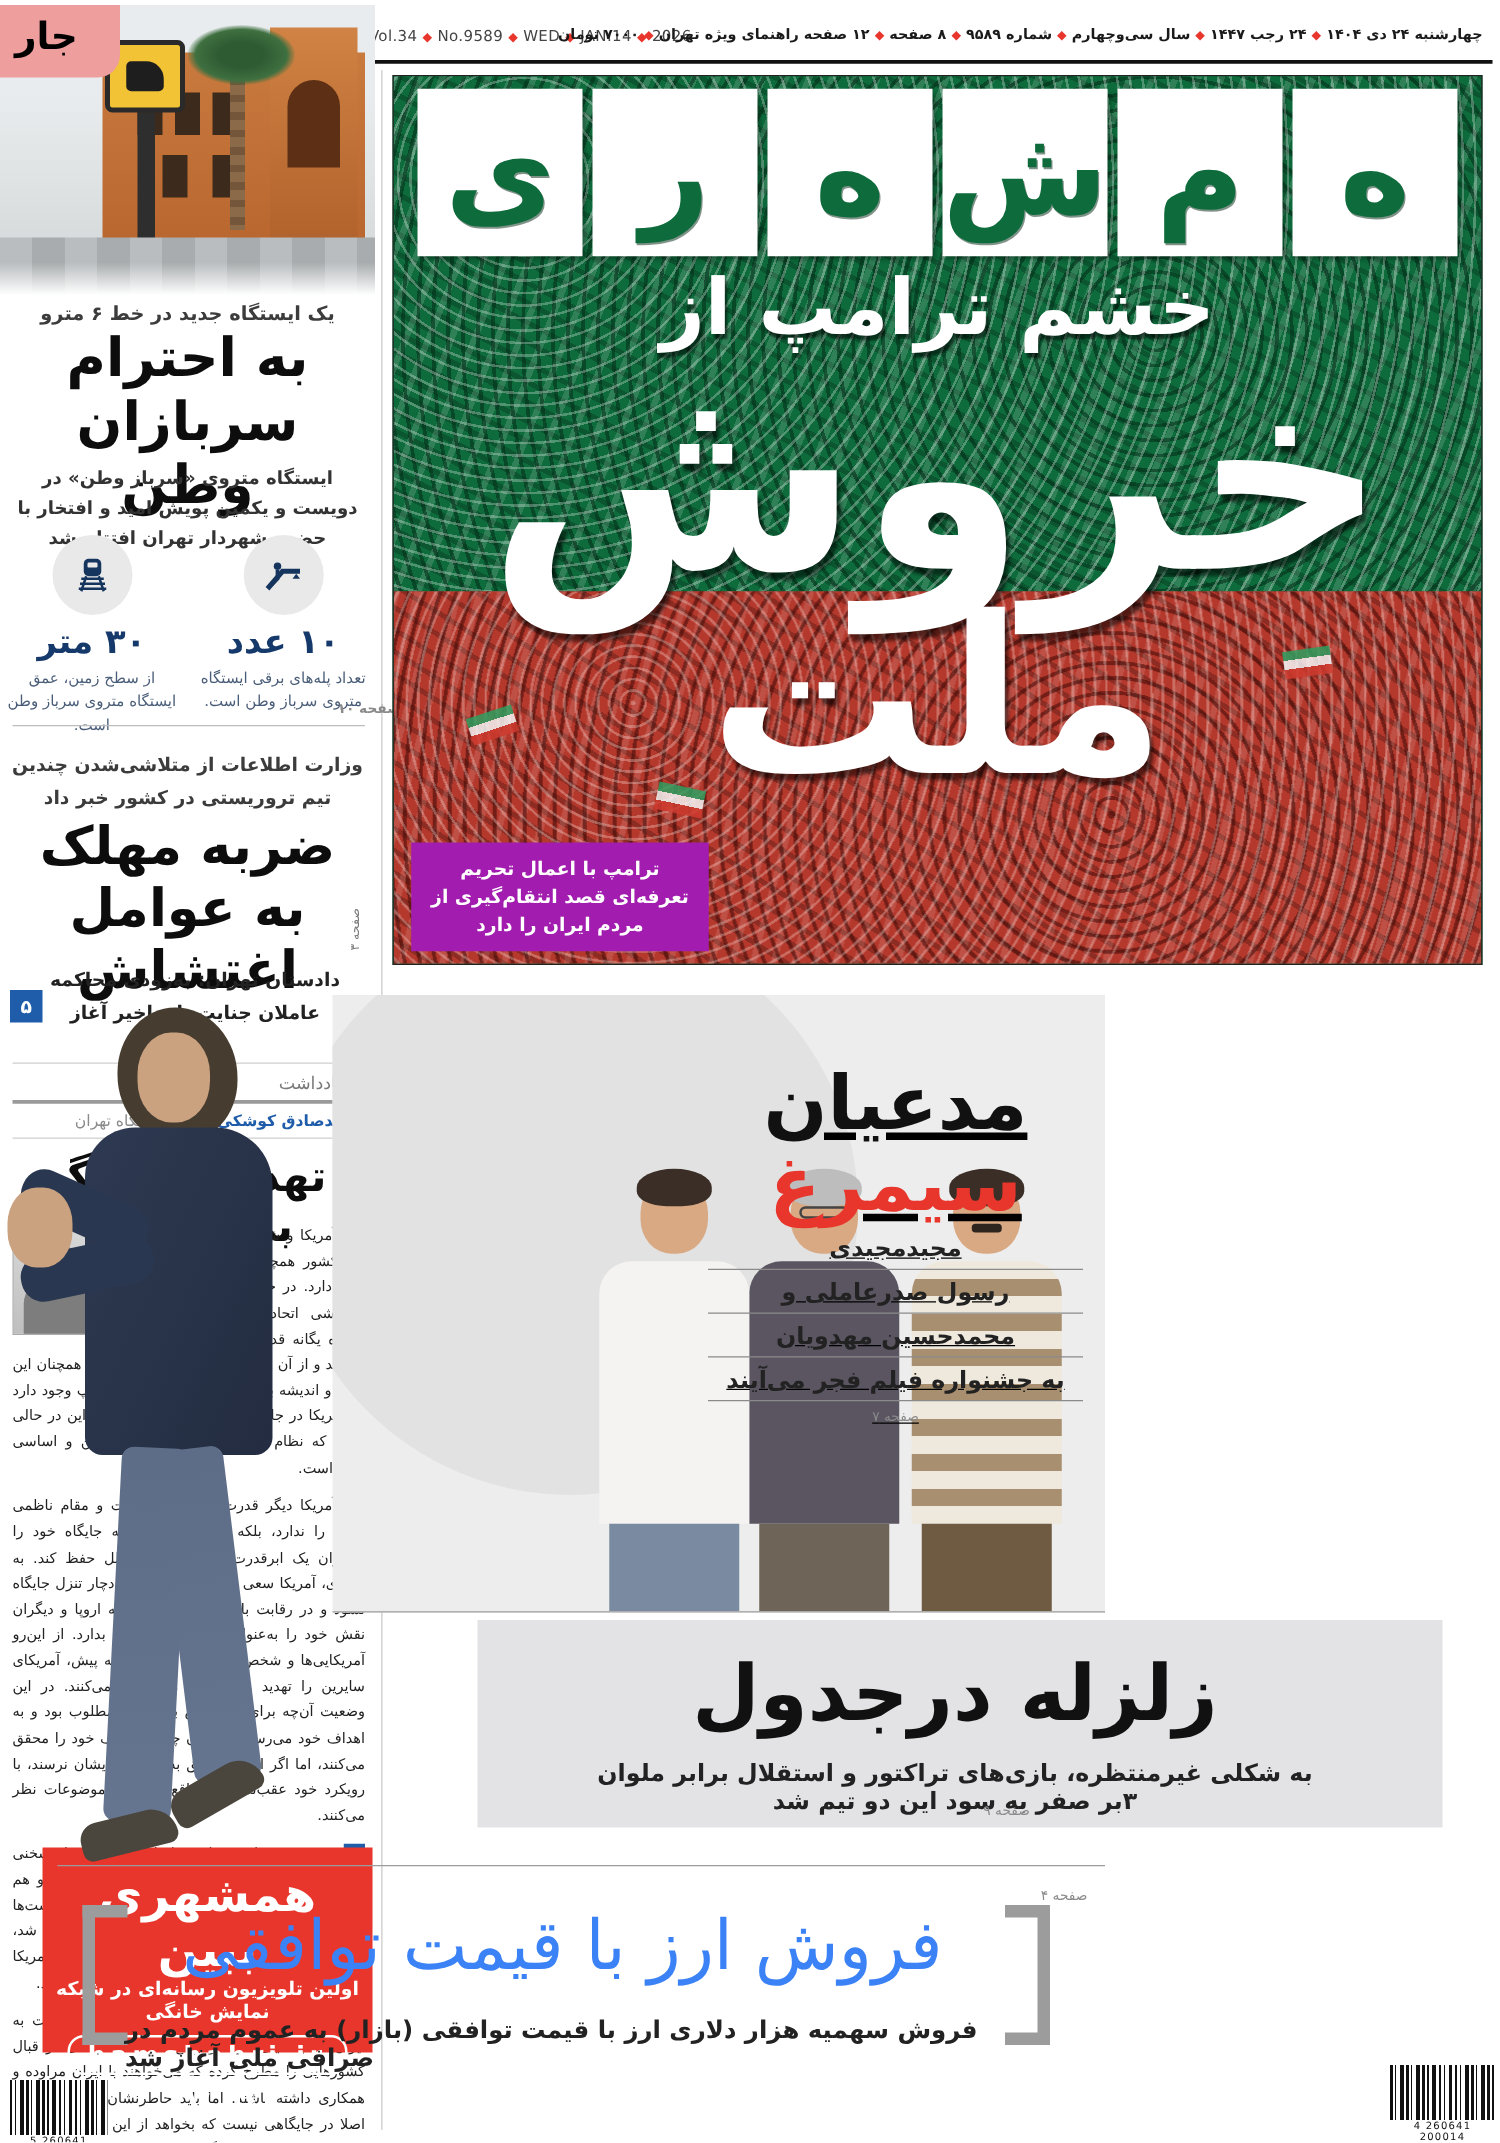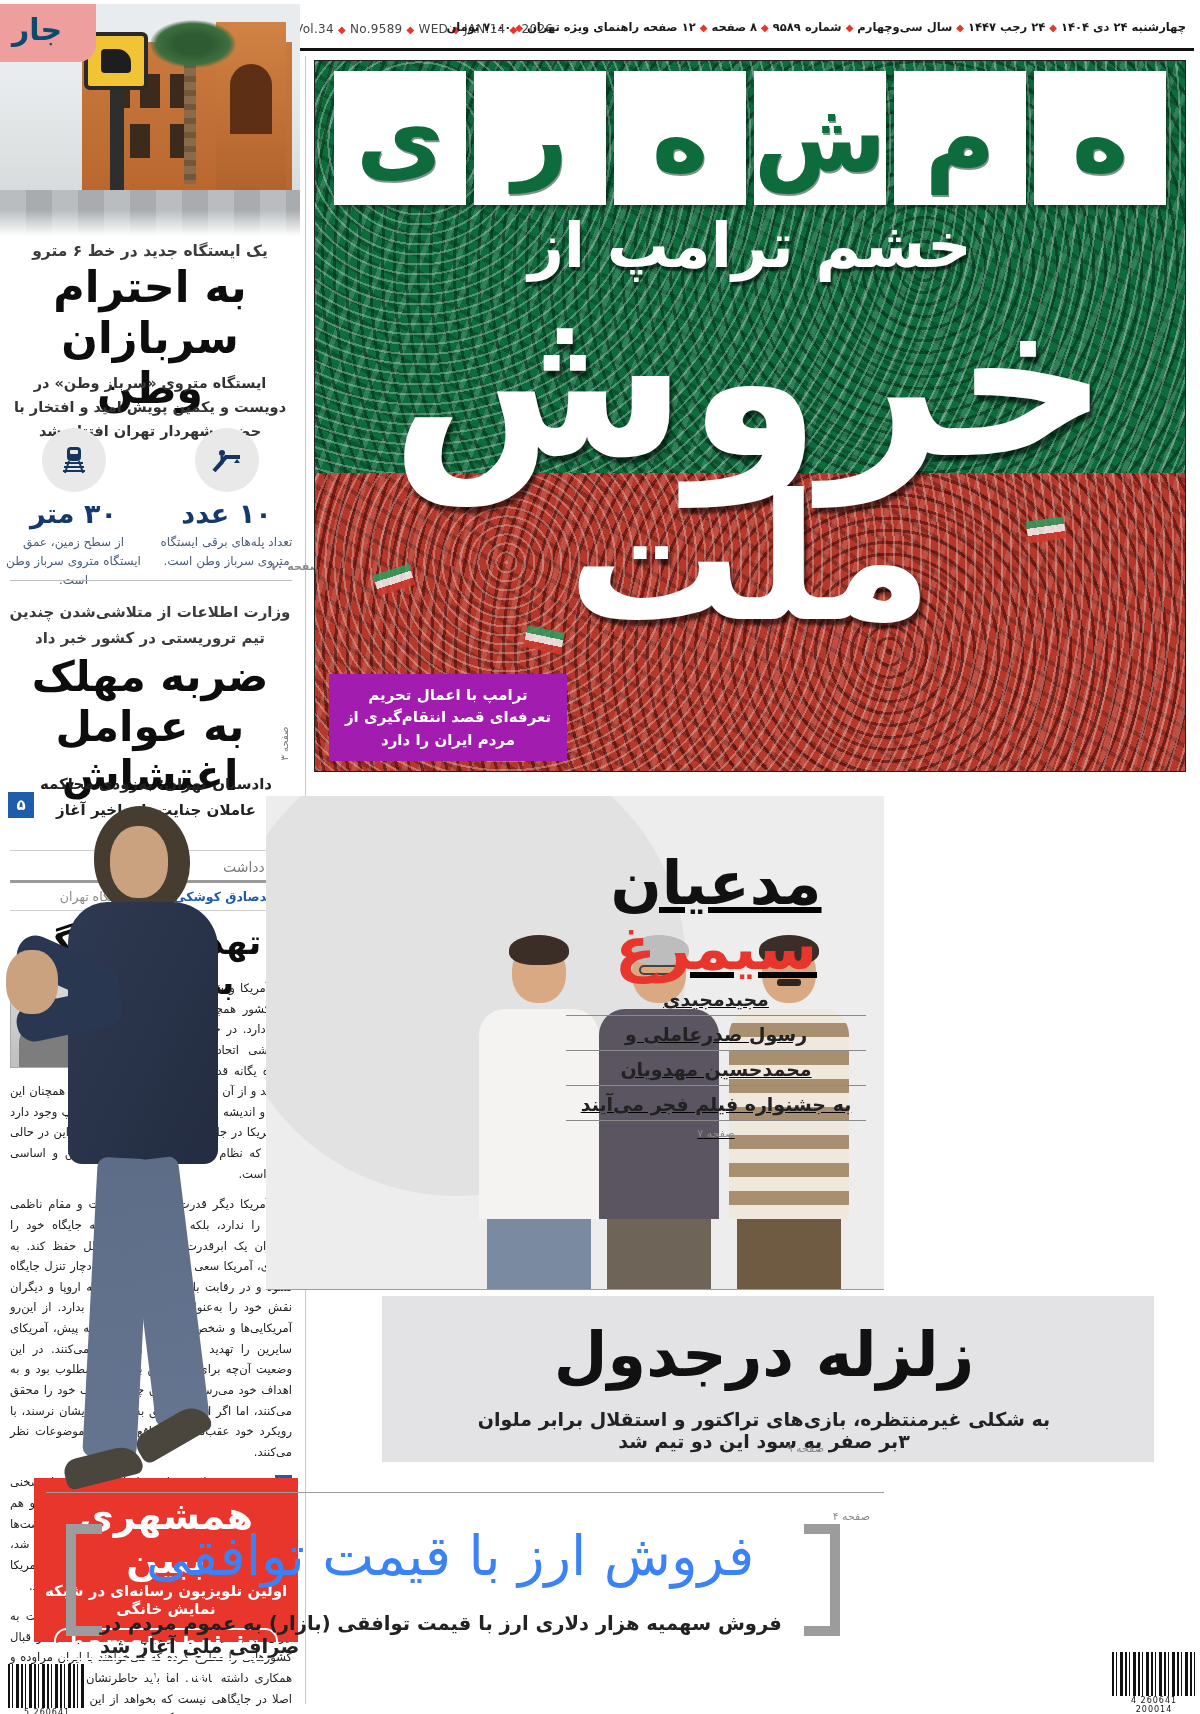--- a/index.html
+++ b/index.html
@@ -22,21 +22,21 @@
   .arch { position:absolute; right:28px; top:60px; width:42px; height:70px; background:#5d3015; border-radius:24px 24px 0 0; }
   .win { position:absolute; width:20px; height:34px; background:#3c2a1c; }
   .sign-head { position:absolute; left:84px; top:28px; width:64px; height:58px; background:#f2c335; border:4px solid #2a2a2a; border-radius:6px; }
   .sign-glyph { position:absolute; left:50%; top:50%; transform:translate(-50%,-50%); width:30px; height:24px; background:#1e1e1e; border-radius:4px 14px 4px 4px; }
   .sign-pole { position:absolute; left:110px; top:86px; width:14px; height:150px; background:#2e2e2e; }
   .palm-top { position:absolute; left:150px; top:16px; width:86px; height:48px; background:radial-gradient(ellipse at center, #2f5b33 30%, #3f7040 60%, transparent 72%); border-radius:50%; }
   .palm-trunk { position:absolute; left:184px; top:50px; width:12px; height:130px; background:repeating-linear-gradient(#8a6a48 0 8px, #74563a 8px 14px); }
   .ground { position:absolute; left:0; bottom:0; width:100%; height:46px; background:repeating-linear-gradient(90deg,#b9bdbf 0 26px,#a8acae 26px 52px); }
   .photo-fade { position:absolute; left:0; bottom:0; width:100%; height:26px; background:linear-gradient(transparent,#fff); }
   .jar-stamp { position:absolute; left:0; top:0; width:96px; height:58px; background:#ef9e9e; border-radius:0 0 18px 0; }
-  .jar-stamp span { position:absolute; left:12px; top:8px; color:#0c4a6e; font-weight:bold; font-size:30px; }
+  .jar-stamp span { position:absolute; left:12px; top:8px; color:#000000; font-weight:bold; font-size:30px; }
 
   .kicker { color:#3c3c3c; font-size:15.5px; text-align:center; font-weight:bold; }
   .metro-kicker { position:absolute; left:4px; top:242px; width:292px; }
   .big-head { color:#0d0d0d; font-weight:bold; text-align:center; line-height:1.18; }
   .metro-head { position:absolute; left:4px; top:262px; width:292px; font-size:43px; }
   .metro-deck { position:absolute; left:8px; top:372px; width:284px; font-size:14.5px; color:#333; text-align:center; line-height:1.65; font-weight:bold; }
 
   .stats { position:absolute; left:6px; top:428px; width:288px; display:flex; flex-direction:row; gap:18px; }
   .stat { flex:1; text-align:center; }
   .stat-icon { width:64px; height:64px; margin:0 auto 6px; background:#e9e9e9; border-radius:50%; display:flex; align-items:center; justify-content:center; }

